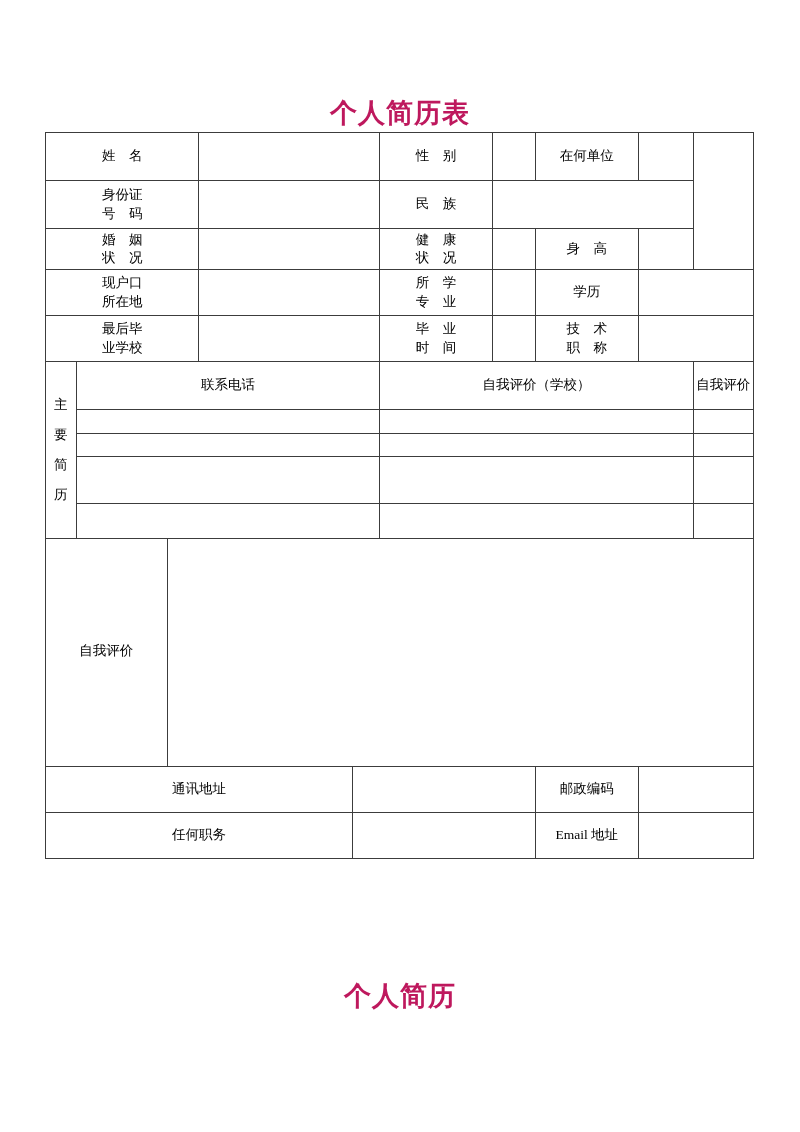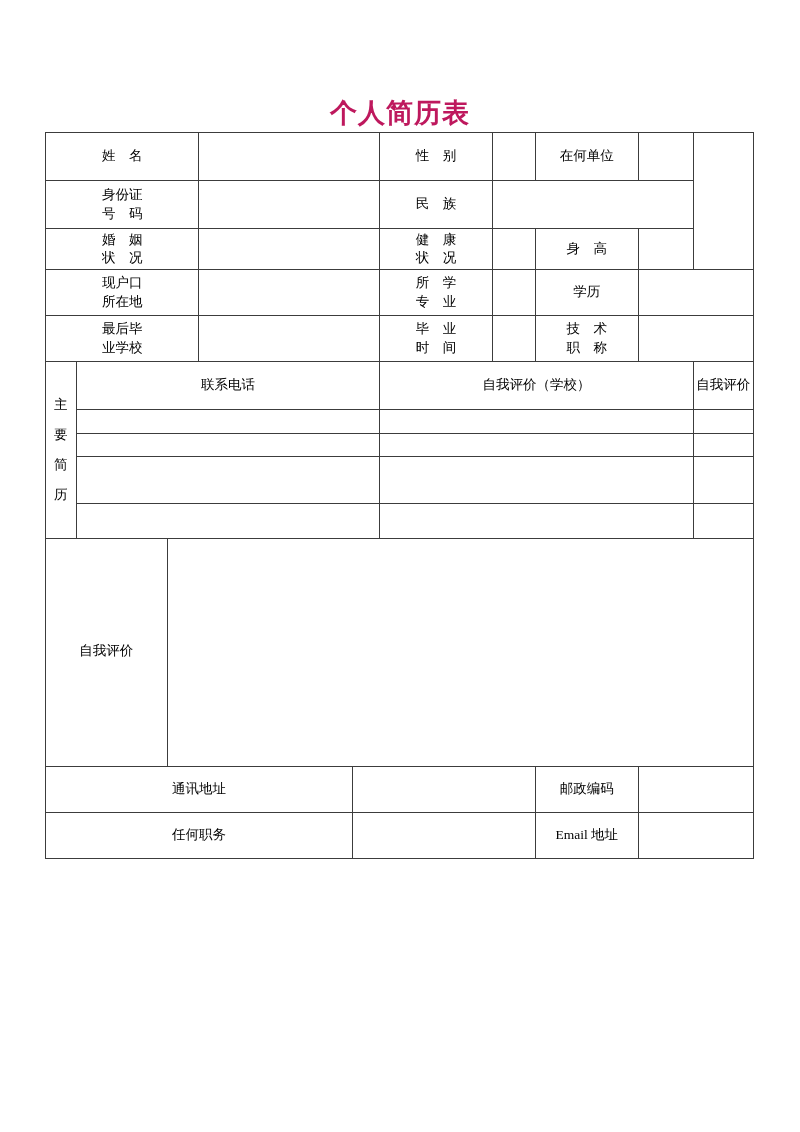--- a/index.html
+++ b/index.html
@@ -211,14 +211,15 @@
     <tr style="height:46px">
       <td colspan="5" class="lbl">任何职务</td>
       <td colspan="4" class="blank"></td>
       <td colspan="2" class="lbl">Email 地址</td>
       <td colspan="3" class="blank"></td>
     </tr>
 
   </tbody>
     </table>
 
+  <div class="doc-title title-foot">个人简历</div>
 
 </div>
 
 </body></html>

